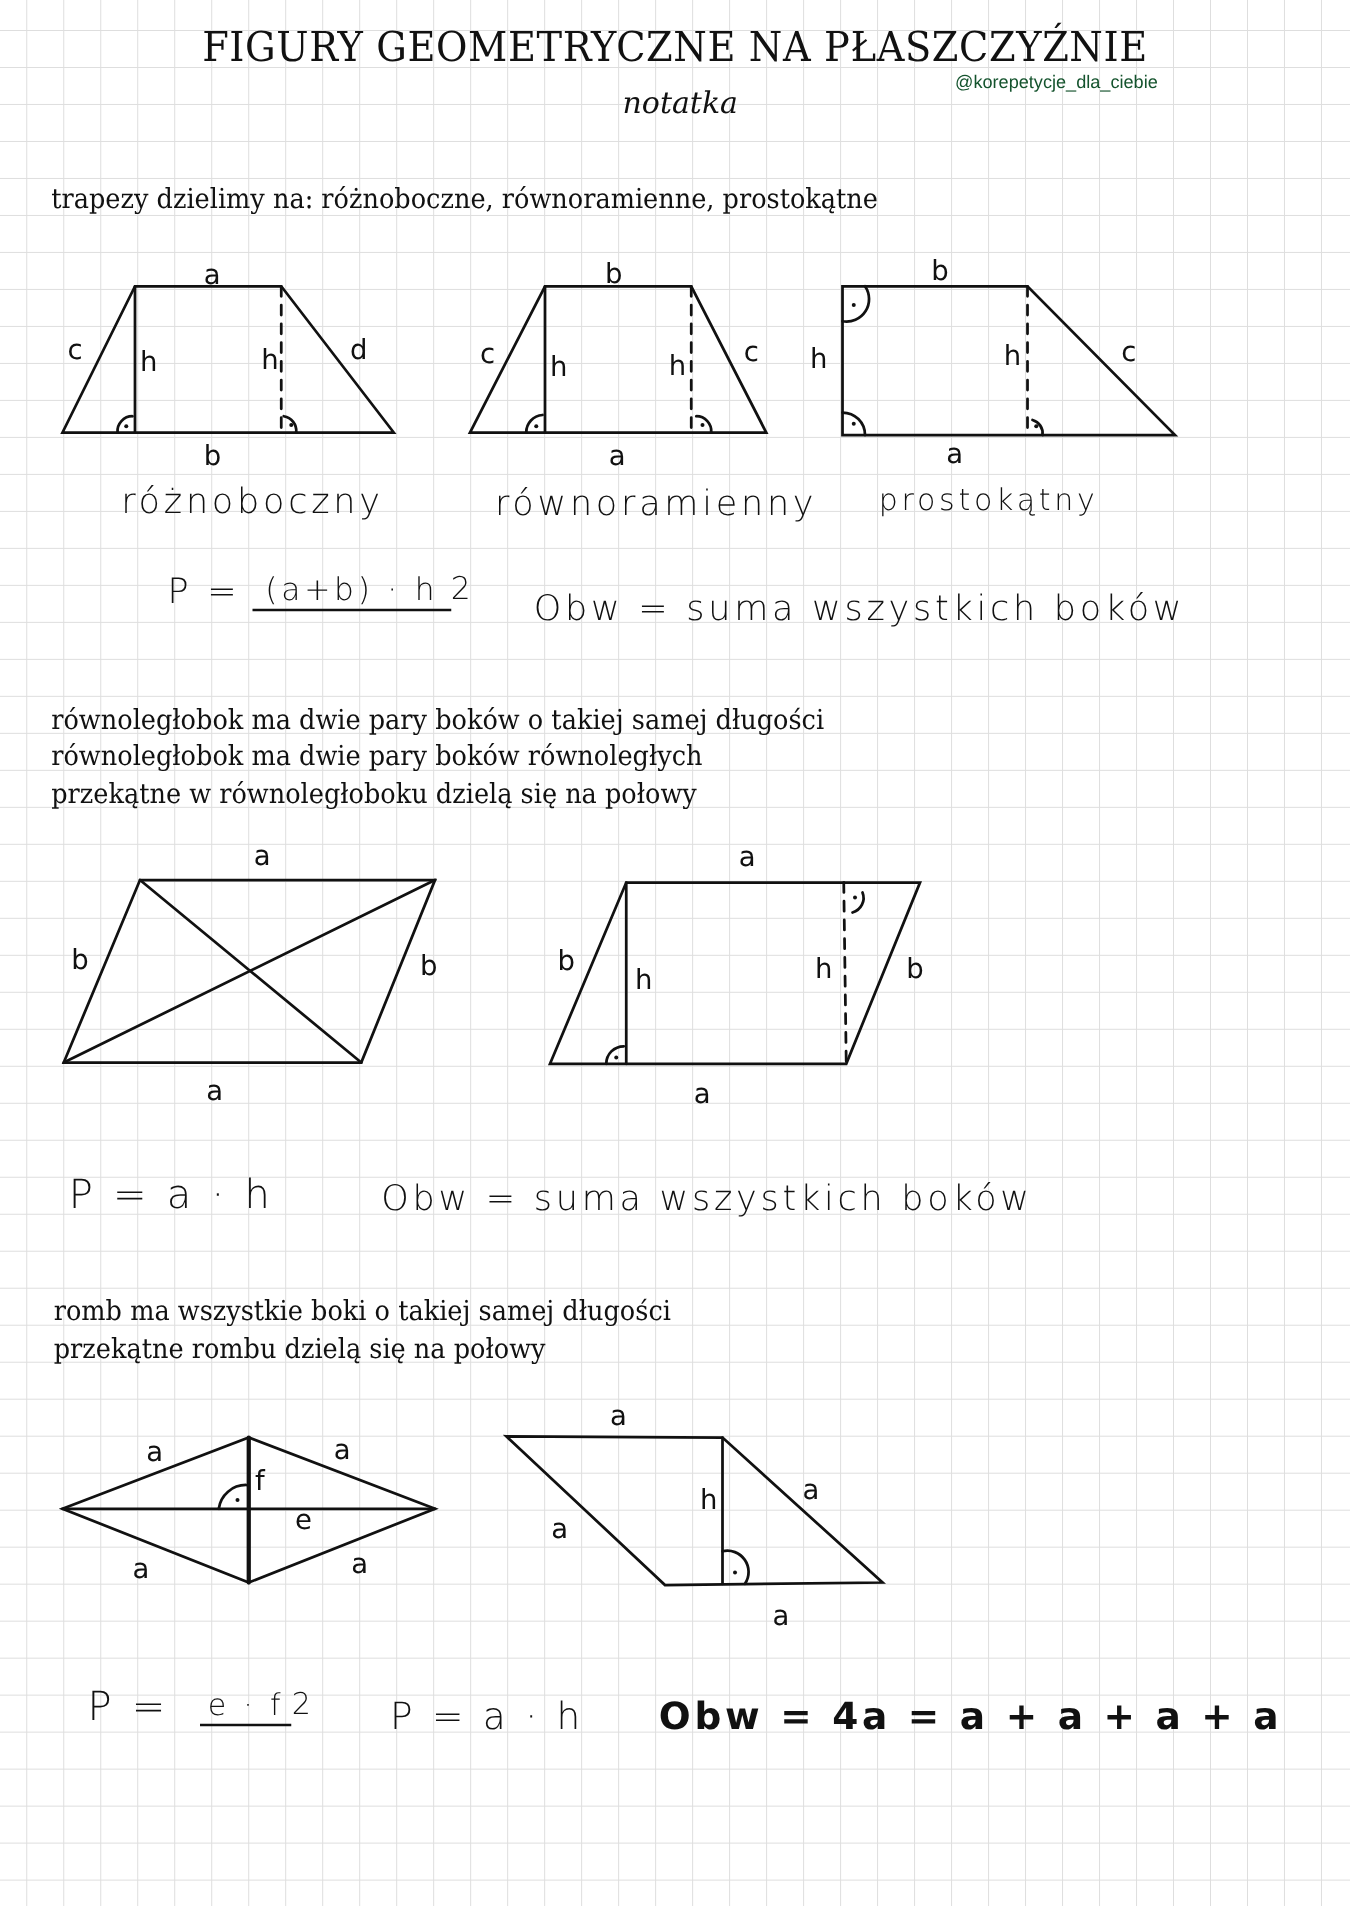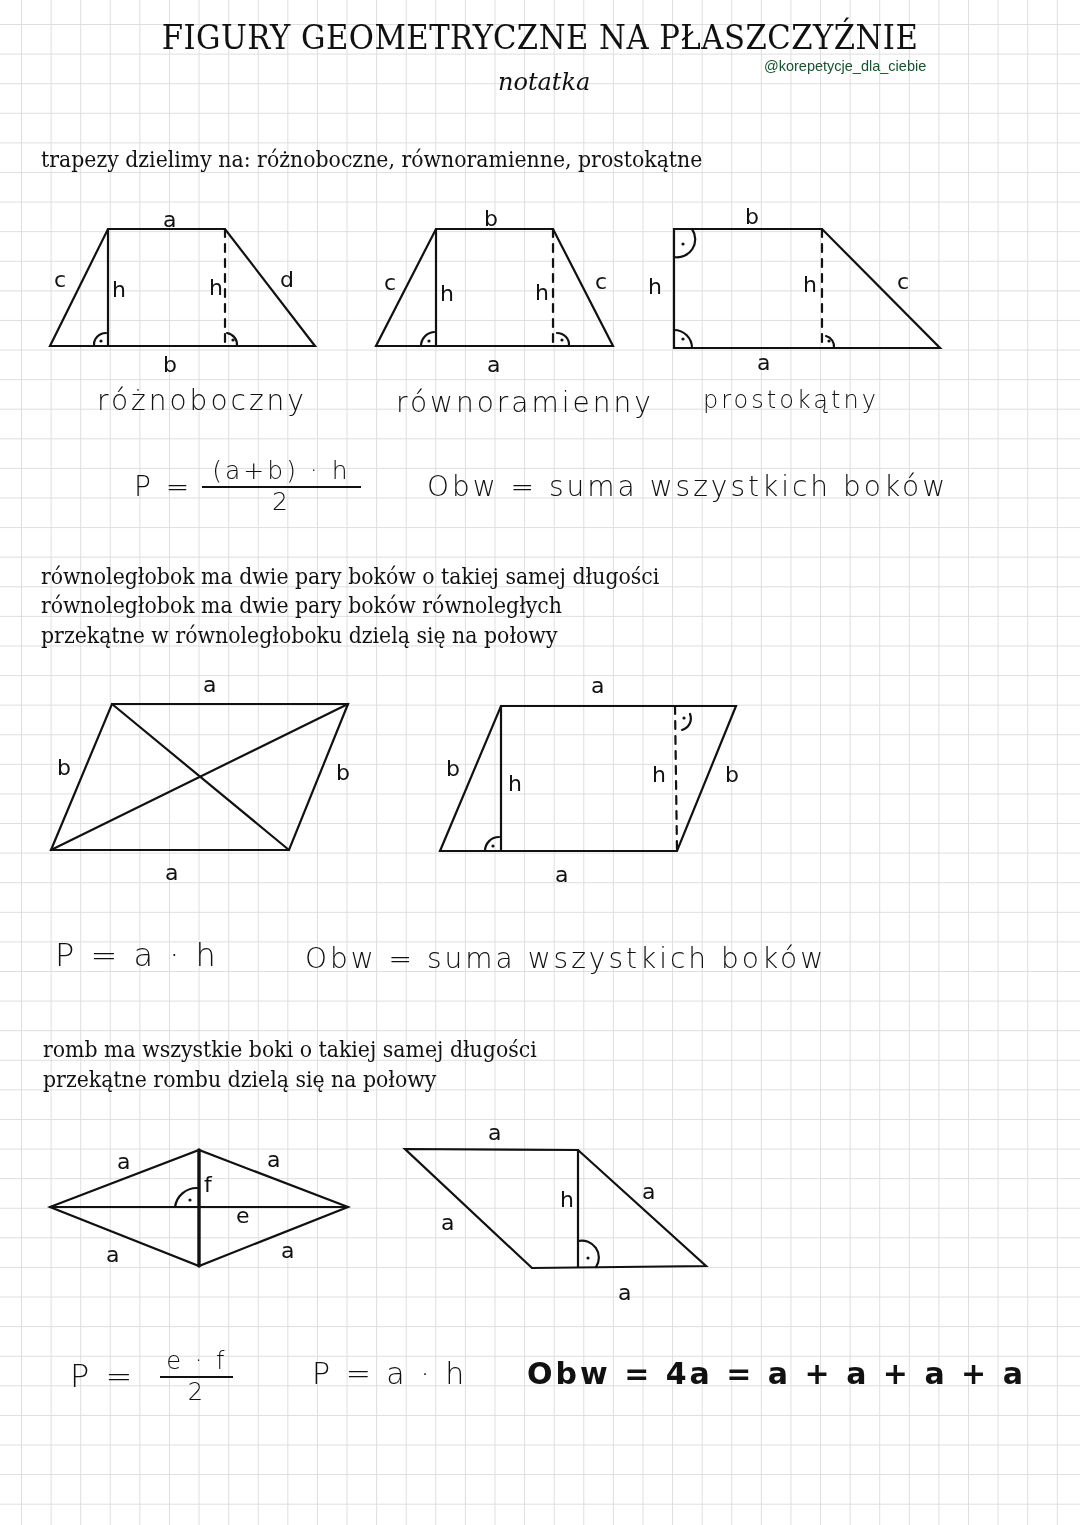--- a/index.html
+++ b/index.html
@@ -19,21 +19,21 @@
     left: 0; width: 1080px; text-align: center; top: 18px;
     font-family: "DejaVu Serif", serif; font-size: 33px; letter-spacing: 0.5px;
     font-weight: normal; transform: scaleX(0.93); transform-origin: 540px 0;
   }
   .handle { left: 764px; top: 58px; font-family: "Liberation Sans", sans-serif; font-size: 14.5px; color: #14532d; }
   .subtitle { left: 498px; top: 68px; font-family: "DejaVu Serif", serif; font-style: italic; font-size: 24px; }
   .typed { font-family: "DejaVu Serif", serif; font-size: 22px; line-height: 30px; transform: scaleX(0.93); transform-origin: 0 0; }
   .hand { font-family: "DejaVu Sans", sans-serif; font-weight: 300; font-size: 28px; letter-spacing: 3px; }
   svg.fig { position: absolute; left: 0; top: 0; overflow: visible; }
   svg text { font-family: "DejaVu Sans", sans-serif; font-size: 22px; fill: #111; }
-  .frac { display: inline-flex; flex-direction: column; align-items: center; vertical-align: middle; }
+  .frac { display: inline-flex; flex-direction: row; vertical-align: middle; }
   .frac .num { border-bottom: 2px solid #111; padding: 0 6px 0 6px; line-height: 30px; }
   .frac .den { line-height: 28px; }
 </style>
 </head>
 <body>
 
 <div class="abs title">FIGURY GEOMETRYCZNE NA PŁASZCZYŹNIE</div>
 <div class="abs handle">@korepetycje_dla_ciebie</div>
 <div class="abs subtitle">notatka</div>
 

